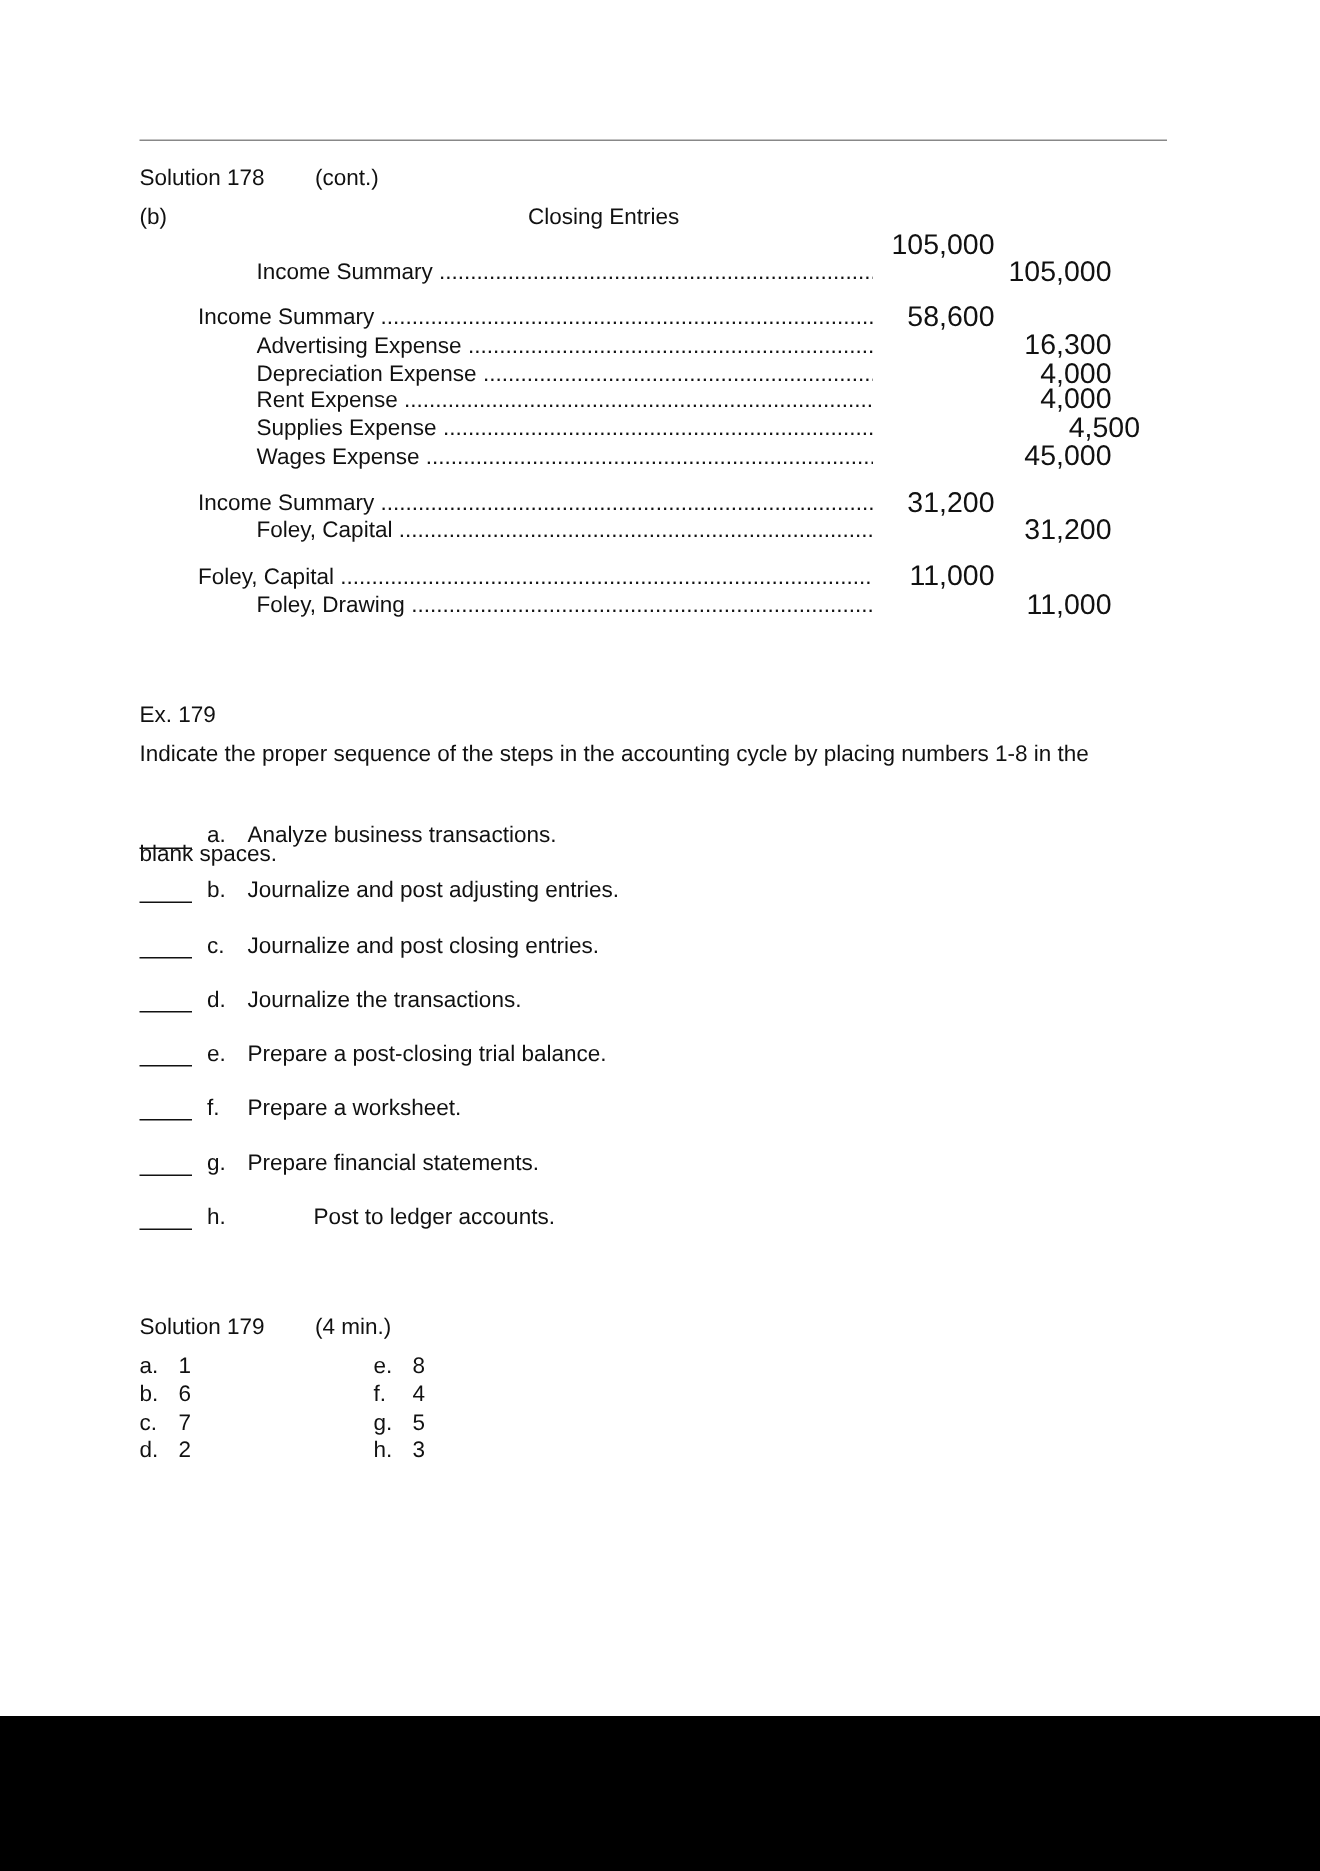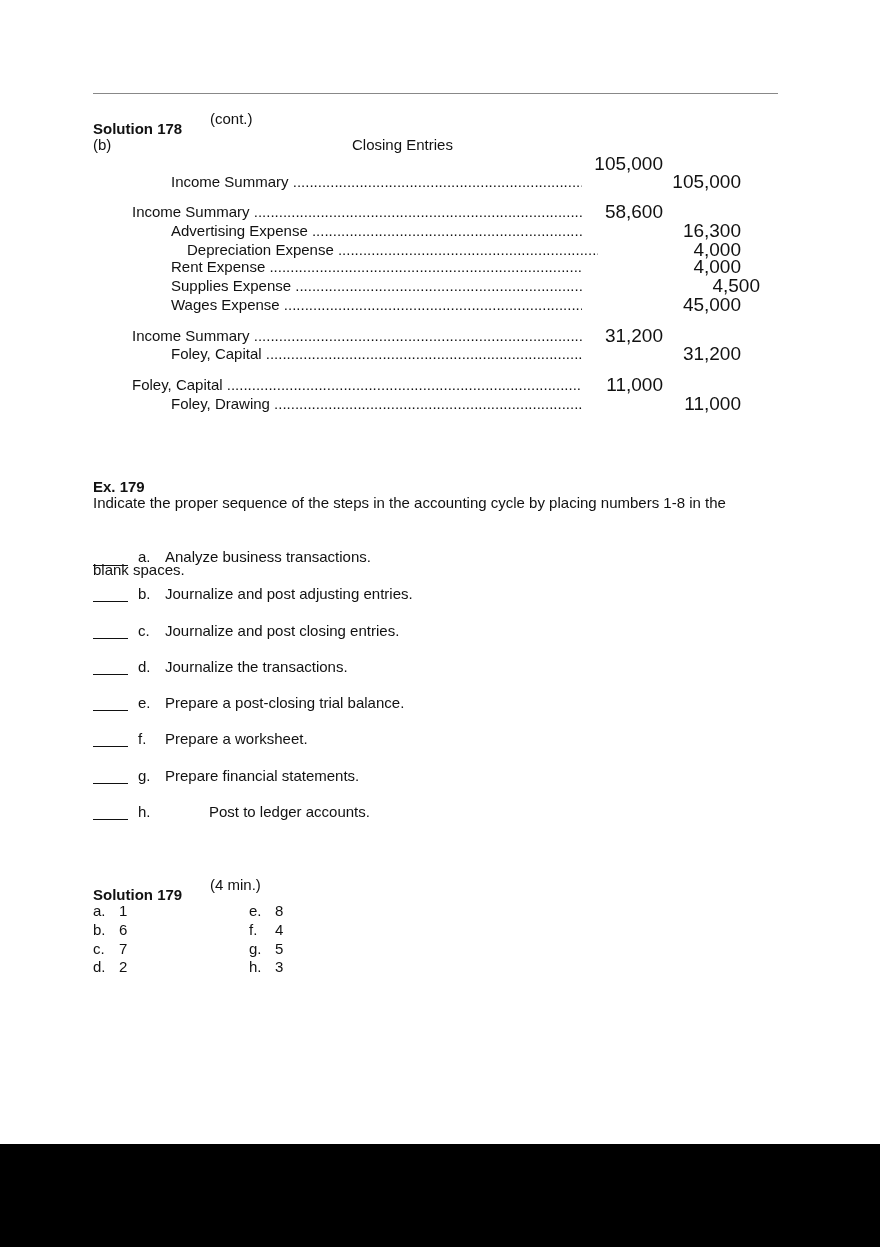--- a/index.html
+++ b/index.html
@@ -1,21 +1,21 @@
 <!DOCTYPE html>
 <html><head>
   <meta charset="utf-8">
   <style>
     * { margin: 0; padding: 0; box-sizing: border-box; }
     html, body { width: 880px; height: 1247px; background: #000; overflow: hidden; }
     body { font-family: "Liberation Sans", sans-serif; color: #111; }
     .page { position: absolute; left: 0; top: 0; width: 880px; height: 1144px; background: #fff; }
     .rule { position: absolute; left: 93px; top: 93px; width: 685px; height: 1px; background: #888; }
     .abs { position: absolute; white-space: nowrap; font-size: 15px; line-height: 17px; }
-    .bold { font-weight: bold; margin-top: 10px; }
+    .bold { font-weight: normal; }
     .lead { position: absolute; white-space: nowrap; overflow: hidden; font-size: 15px; line-height: 17px; }
     .lead::after { content: " ................................................................................................................................................................................"; }
     .num { position: absolute; text-align: right; font-size: 19px; line-height: 17px; width: 80px; }
     .blank { position: absolute; left: 93px; width: 35px; height: 1px; background: #111; }
   </style>
 </head>
 <body>
 
 <div class="page">
   <div class="rule"></div>
@@ -26,21 +26,21 @@
   <div class="abs" style="left:352px;top:136px;">Closing Entries</div>
 
   <div class="num" style="left:583px;top:155px;">105,000</div>
   <div class="lead" style="left:171px;top:173px;width:411px;">Income Summary</div>
   <div class="num" style="left:661px;top:173px;">105,000</div>
 
   <div class="lead" style="left:132px;top:203px;width:450px;">Income Summary</div>
   <div class="num" style="left:583px;top:203px;">58,600</div>
   <div class="lead" style="left:171px;top:222px;width:411px;">Advertising Expense</div>
   <div class="num" style="left:661px;top:222px;">16,300</div>
-  <div class="lead" style="left:171px;top:241px;width:411px;margin-left:16px;">Depreciation Expense</div>
+  <div class="lead" style="left:171px;top:241px;width:411px;">Depreciation Expense</div>
   <div class="num" style="left:661px;top:241px;">4,000</div>
   <div class="lead" style="left:171px;top:258px;width:411px;">Rent Expense</div>
   <div class="num" style="left:661px;top:258px;">4,000</div>
   <div class="lead" style="left:171px;top:277px;width:411px;">Supplies Expense</div>
   <div class="num" style="left:680px;top:277px;">4,500</div>
   <div class="lead" style="left:171px;top:296px;width:411px;">Wages Expense</div>
   <div class="num" style="left:661px;top:296px;">45,000</div>
 
   <div class="lead" style="left:132px;top:327px;width:450px;">Income Summary</div>
   <div class="num" style="left:583px;top:327px;">31,200</div>

